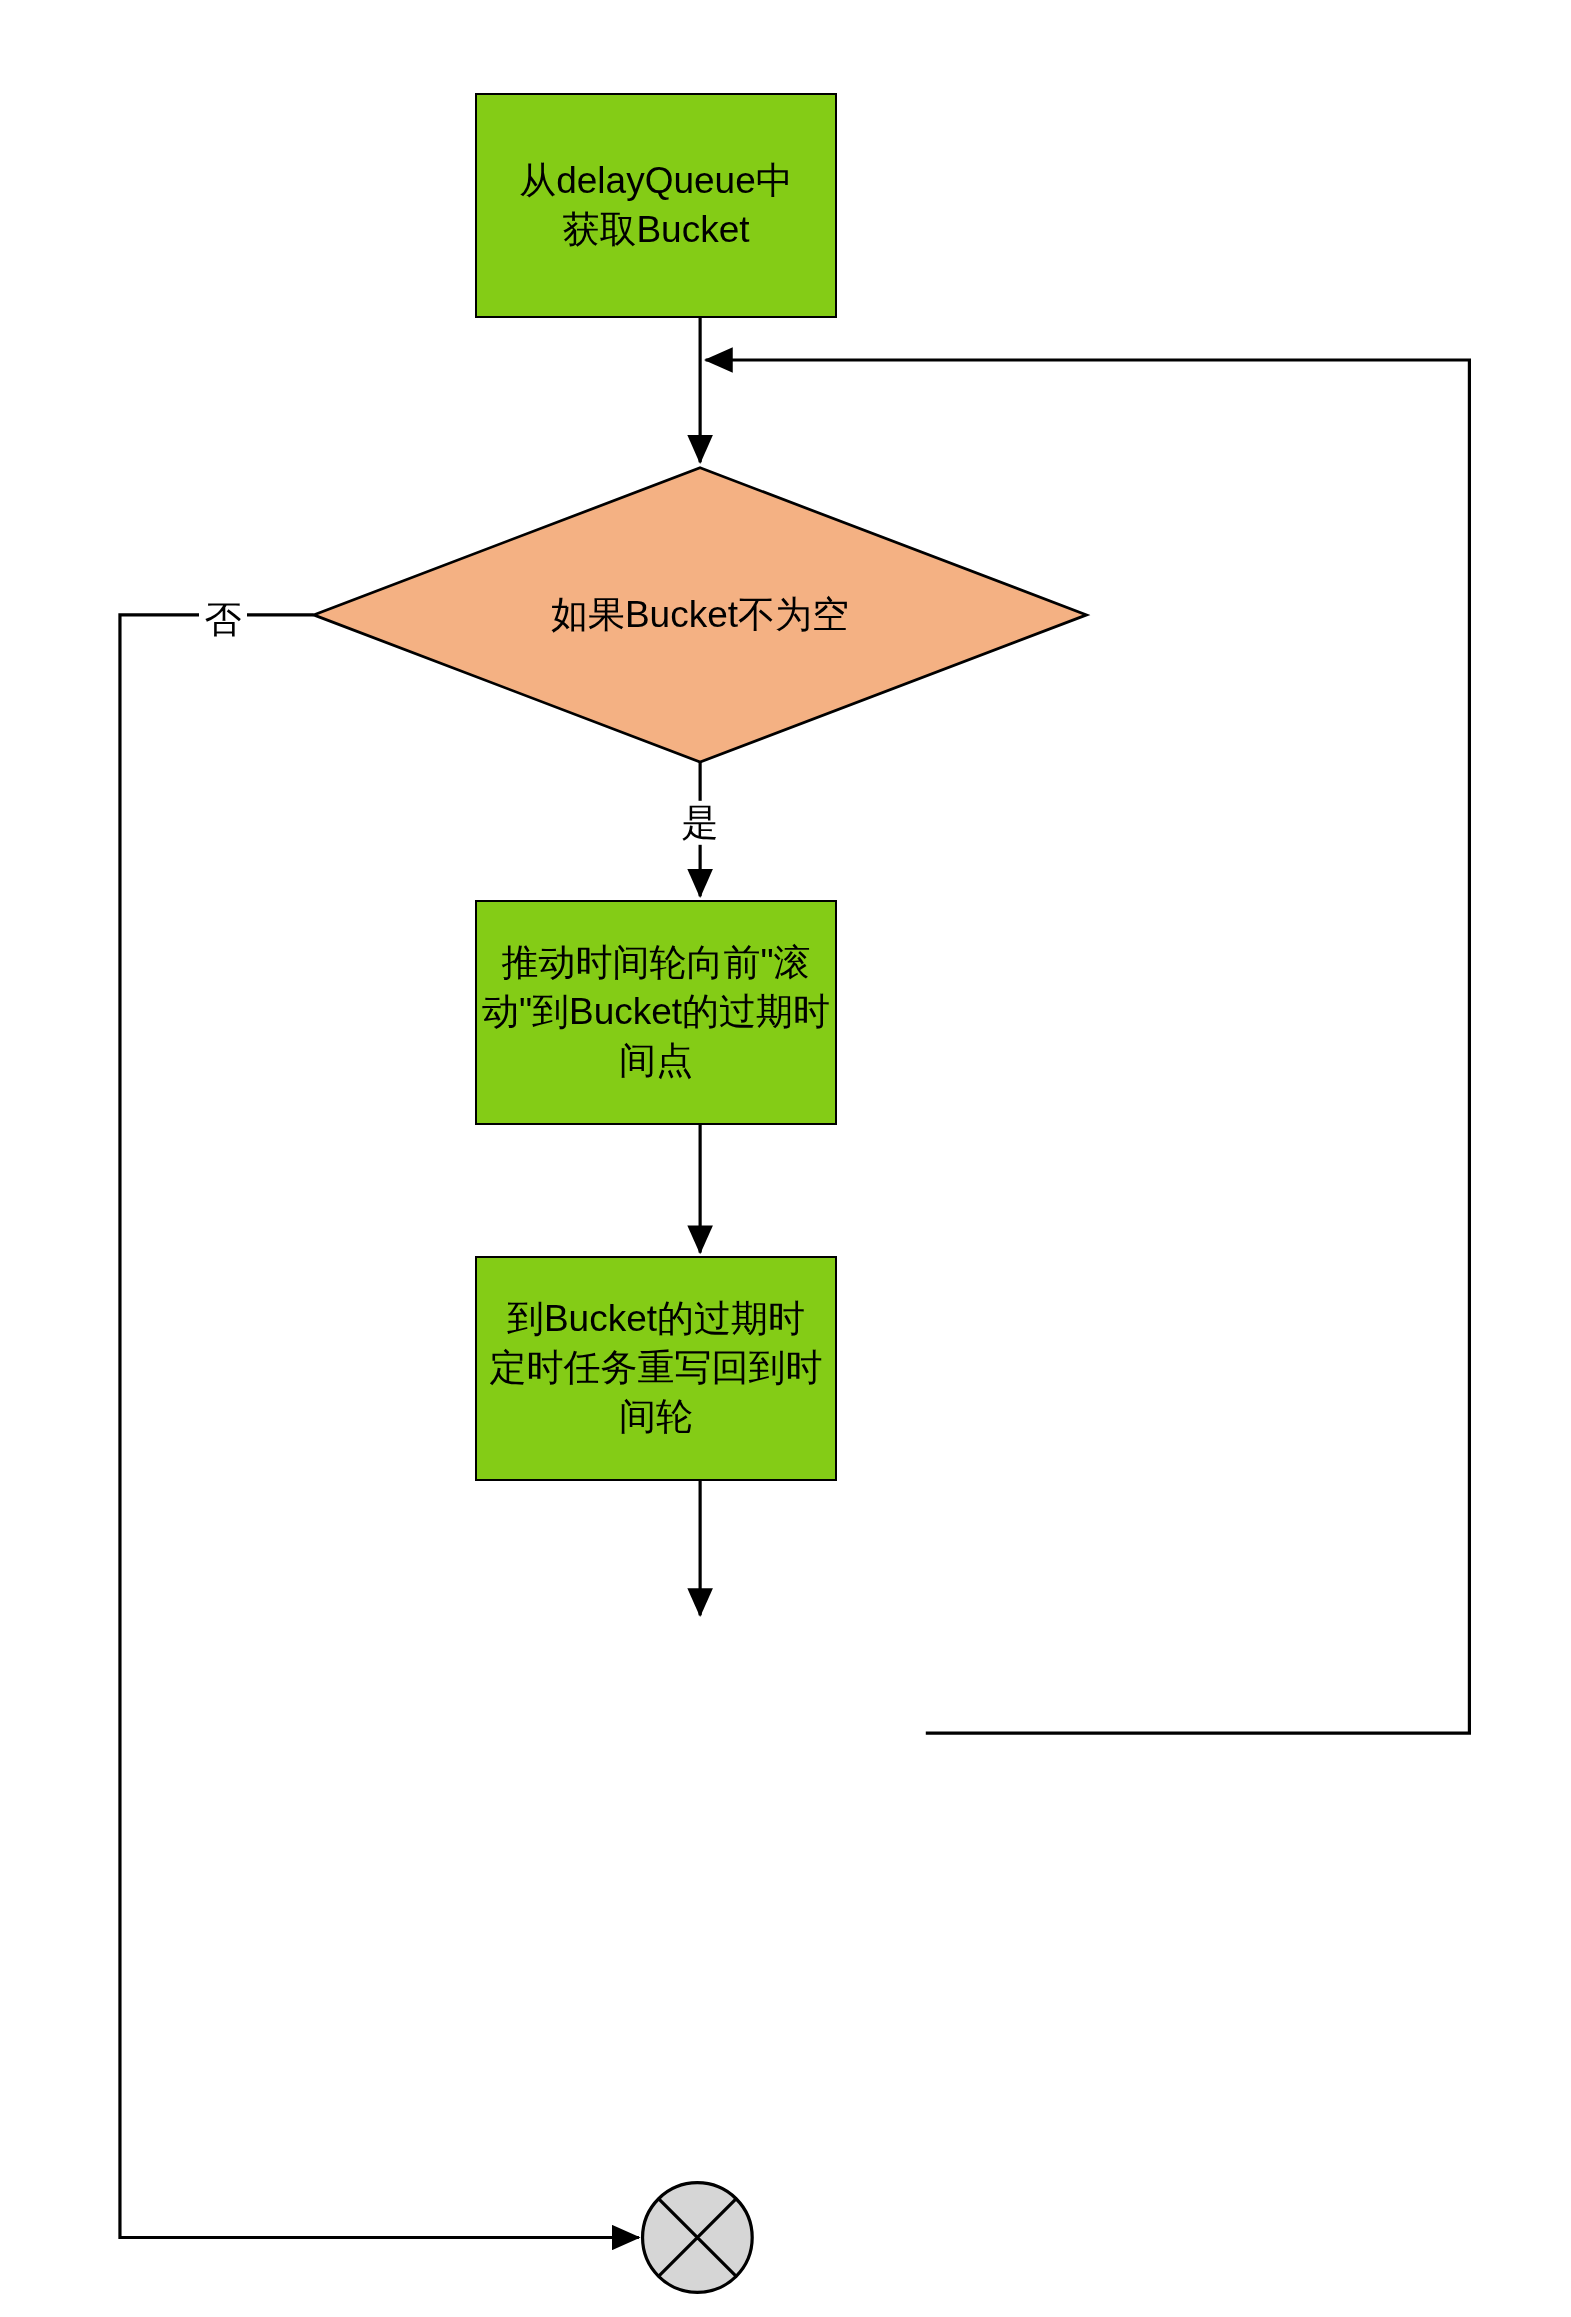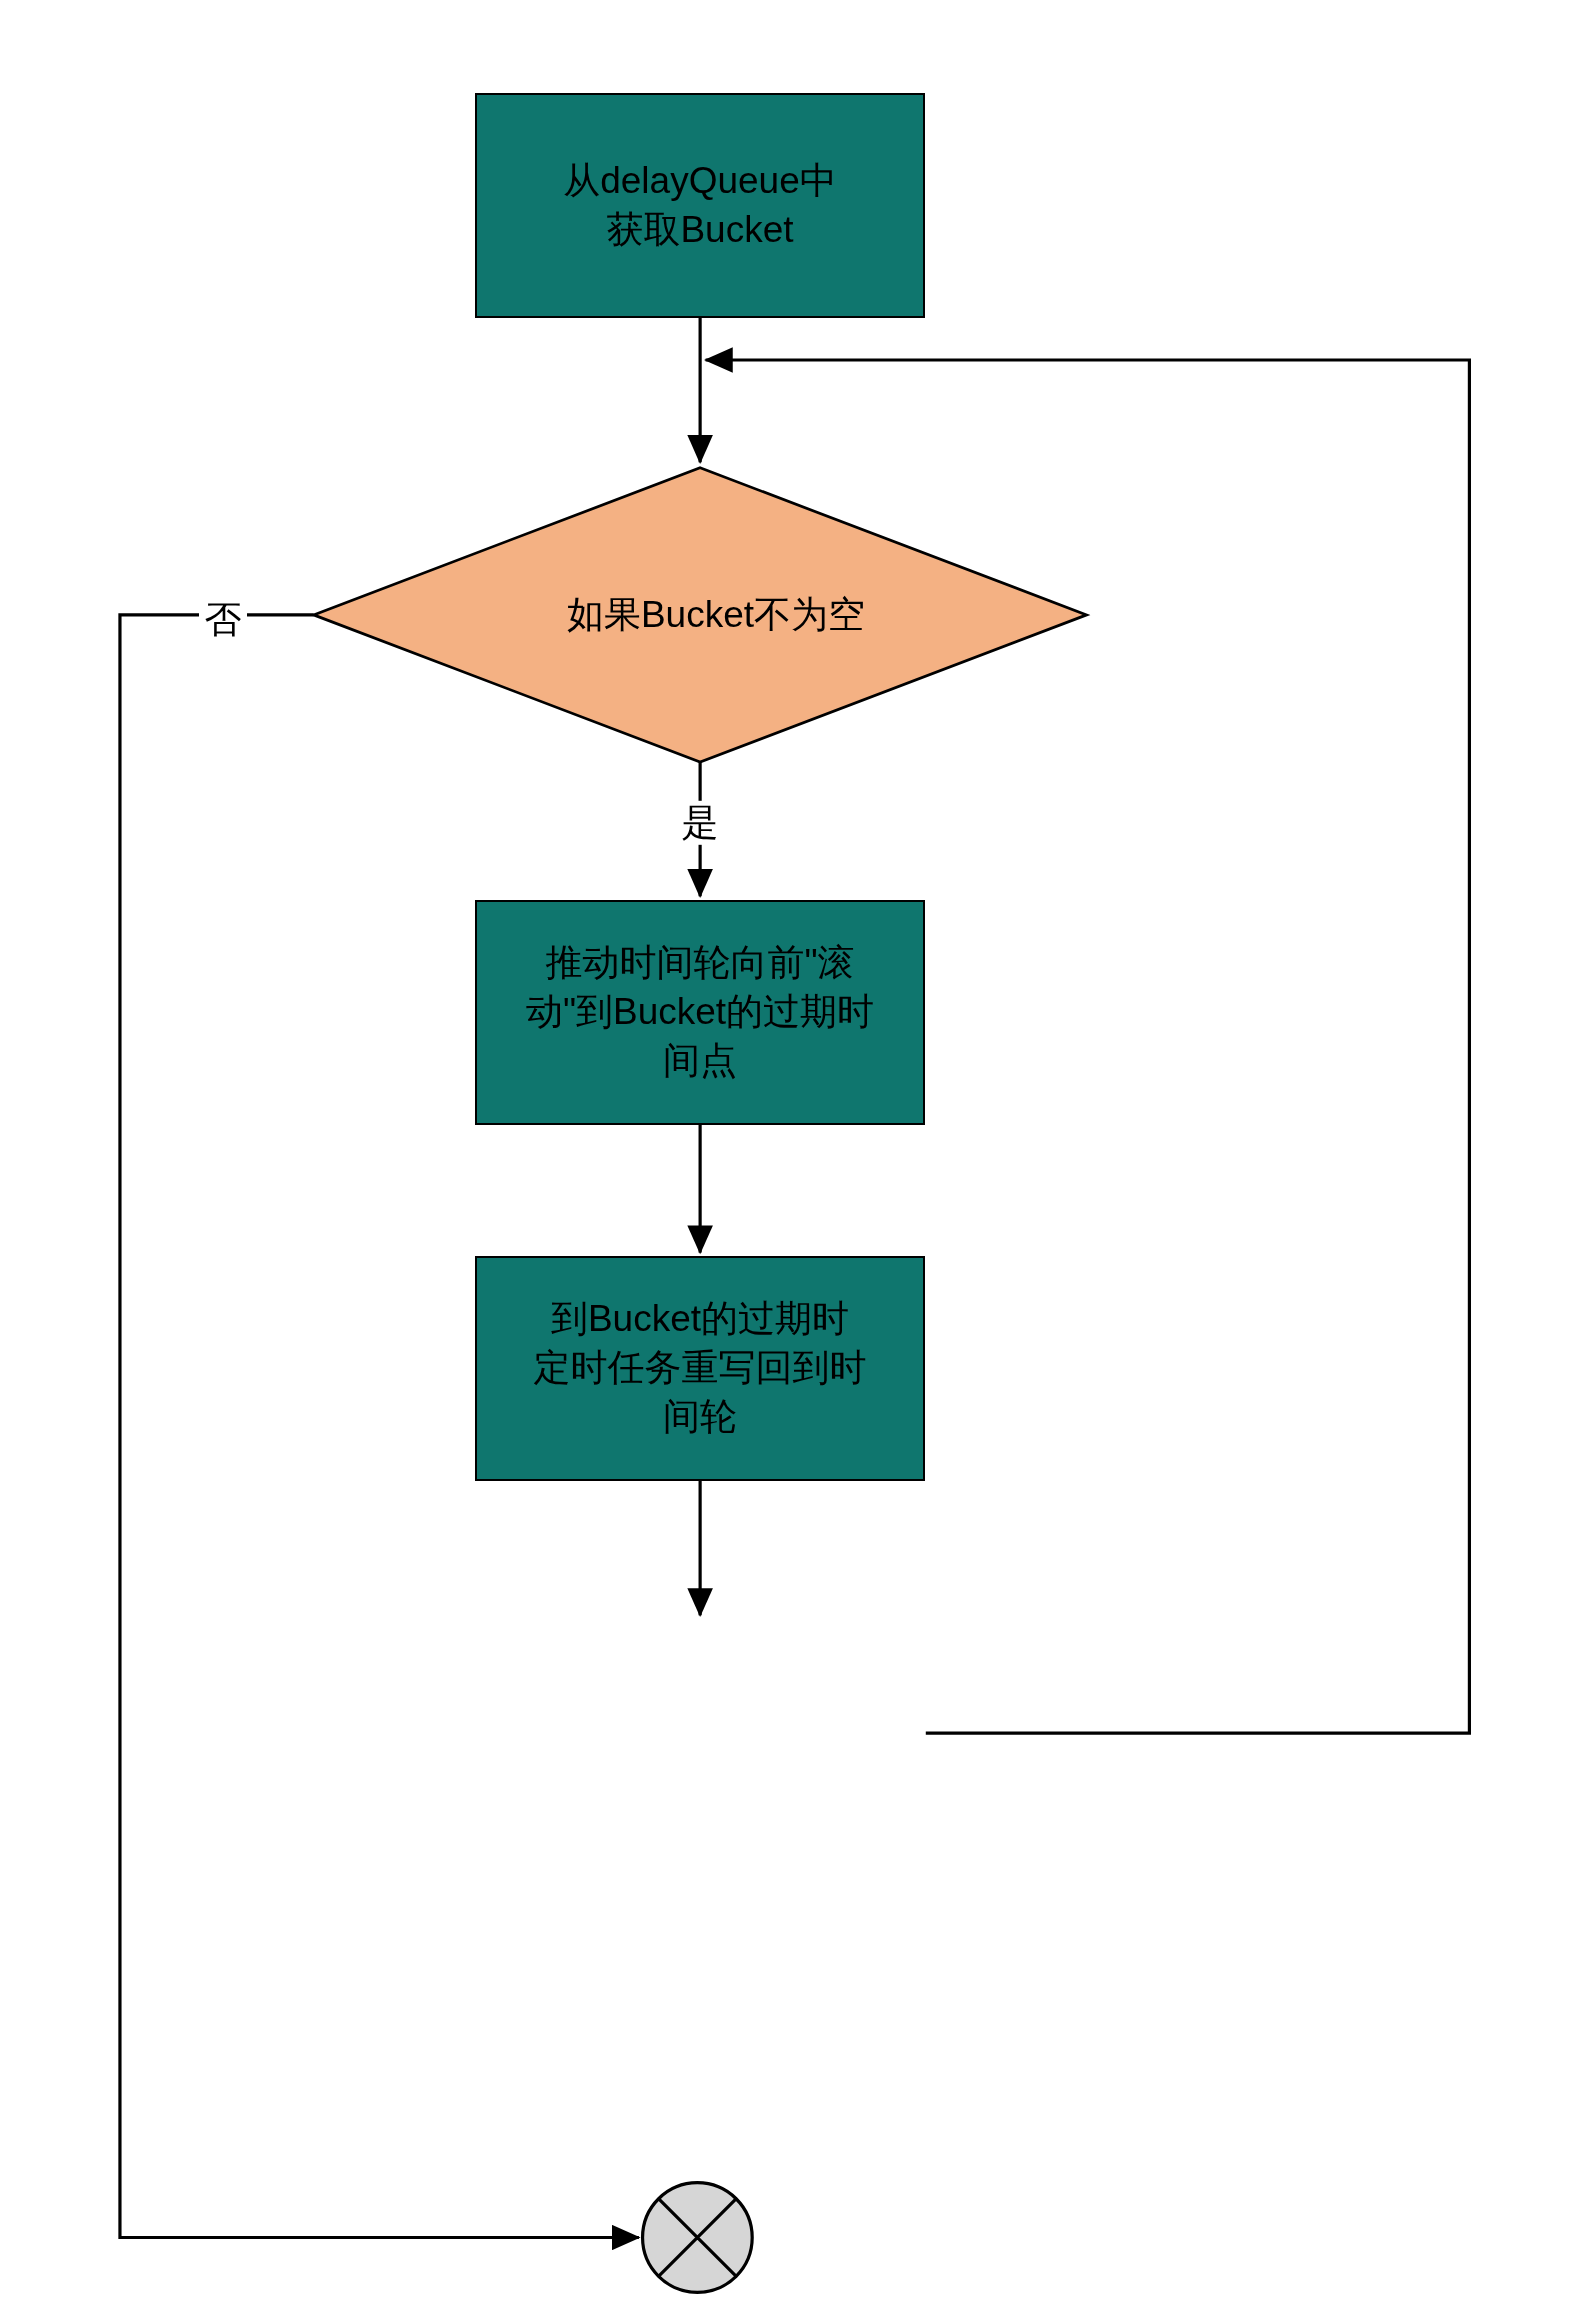--- a/index.html
+++ b/index.html
@@ -22,28 +22,28 @@
     display: flex;
     align-items: center;
     justify-content: center;
     text-align: center;
     font-size: 37px;
     line-height: 1.32;
     color: #000000;
     white-space: pre-line;
   }
   .process {
-    background: #0f766e;
+    background: #84cc16;
     border: 2.7px solid #000000;
-    width: 450px;
+    width: 362px;
     justify-content: center;
   }
   .diamond-label {
     position: absolute;
-    left: 396px;
+    left: 380px;
     top: 569px;
     width: 640px;
     height: 91px;
     display: flex;
     align-items: center;
     justify-content: center;
     font-size: 37px;
     color: #000000;
     text-align: center;
   }

